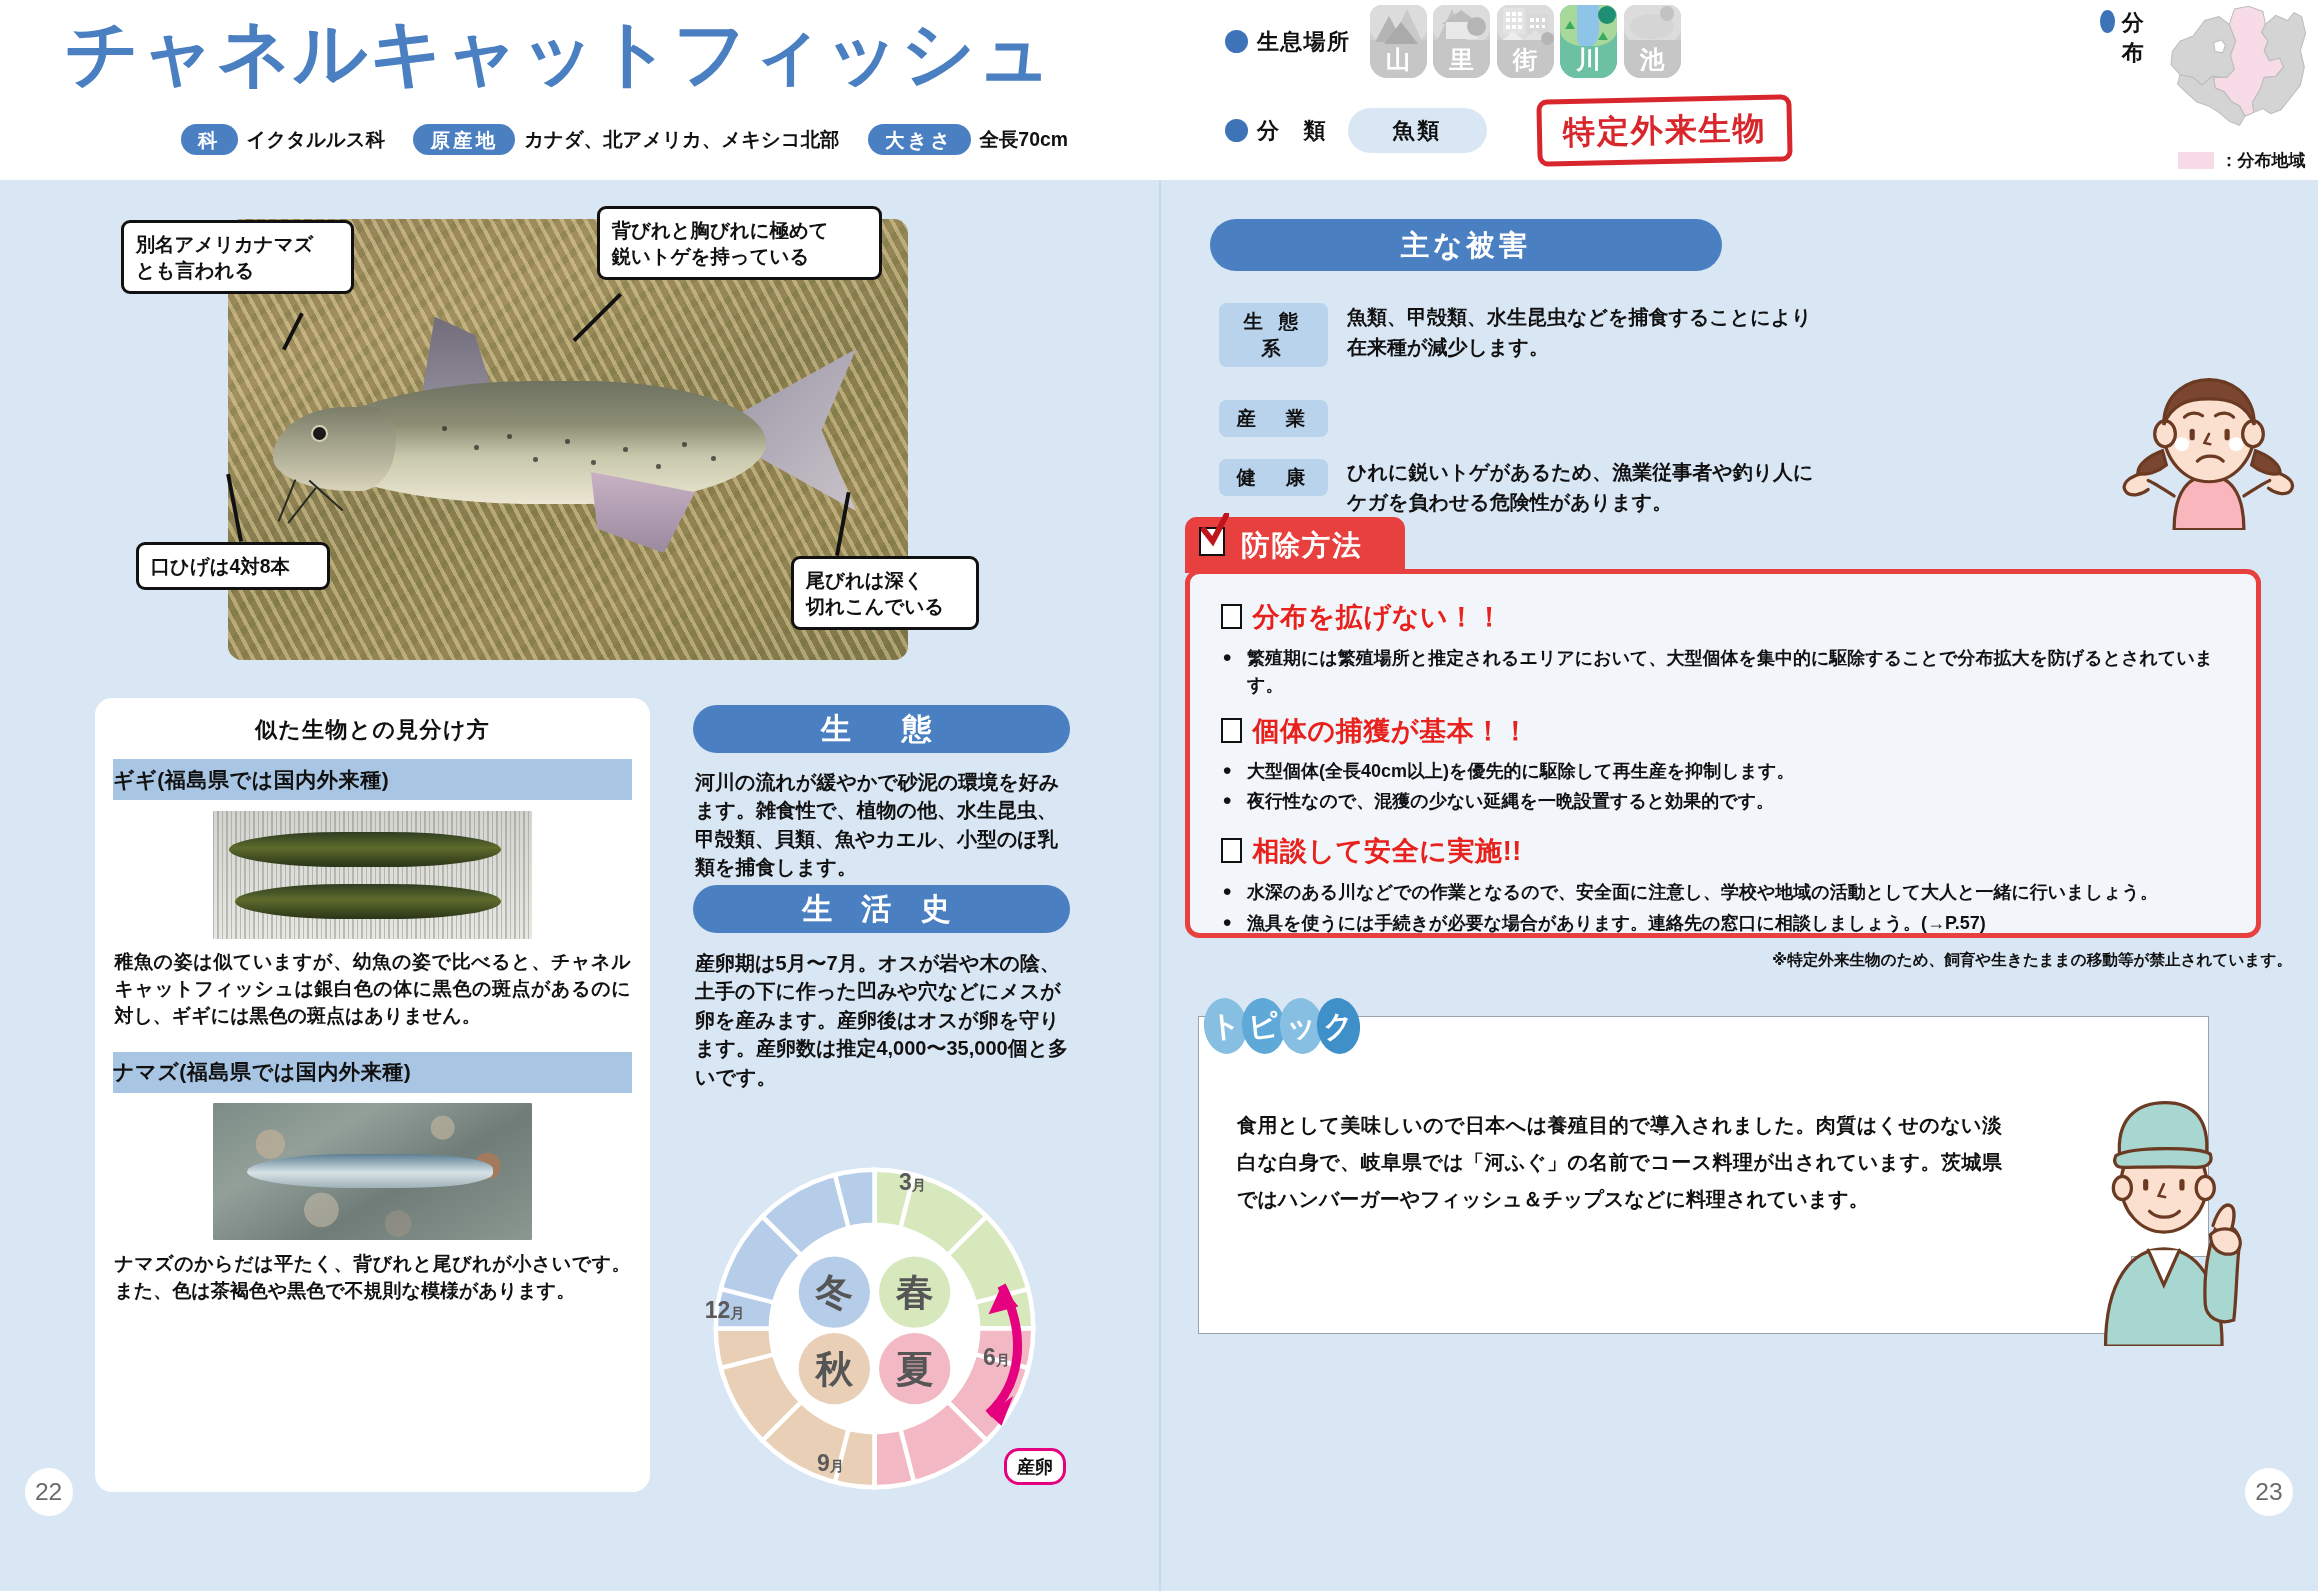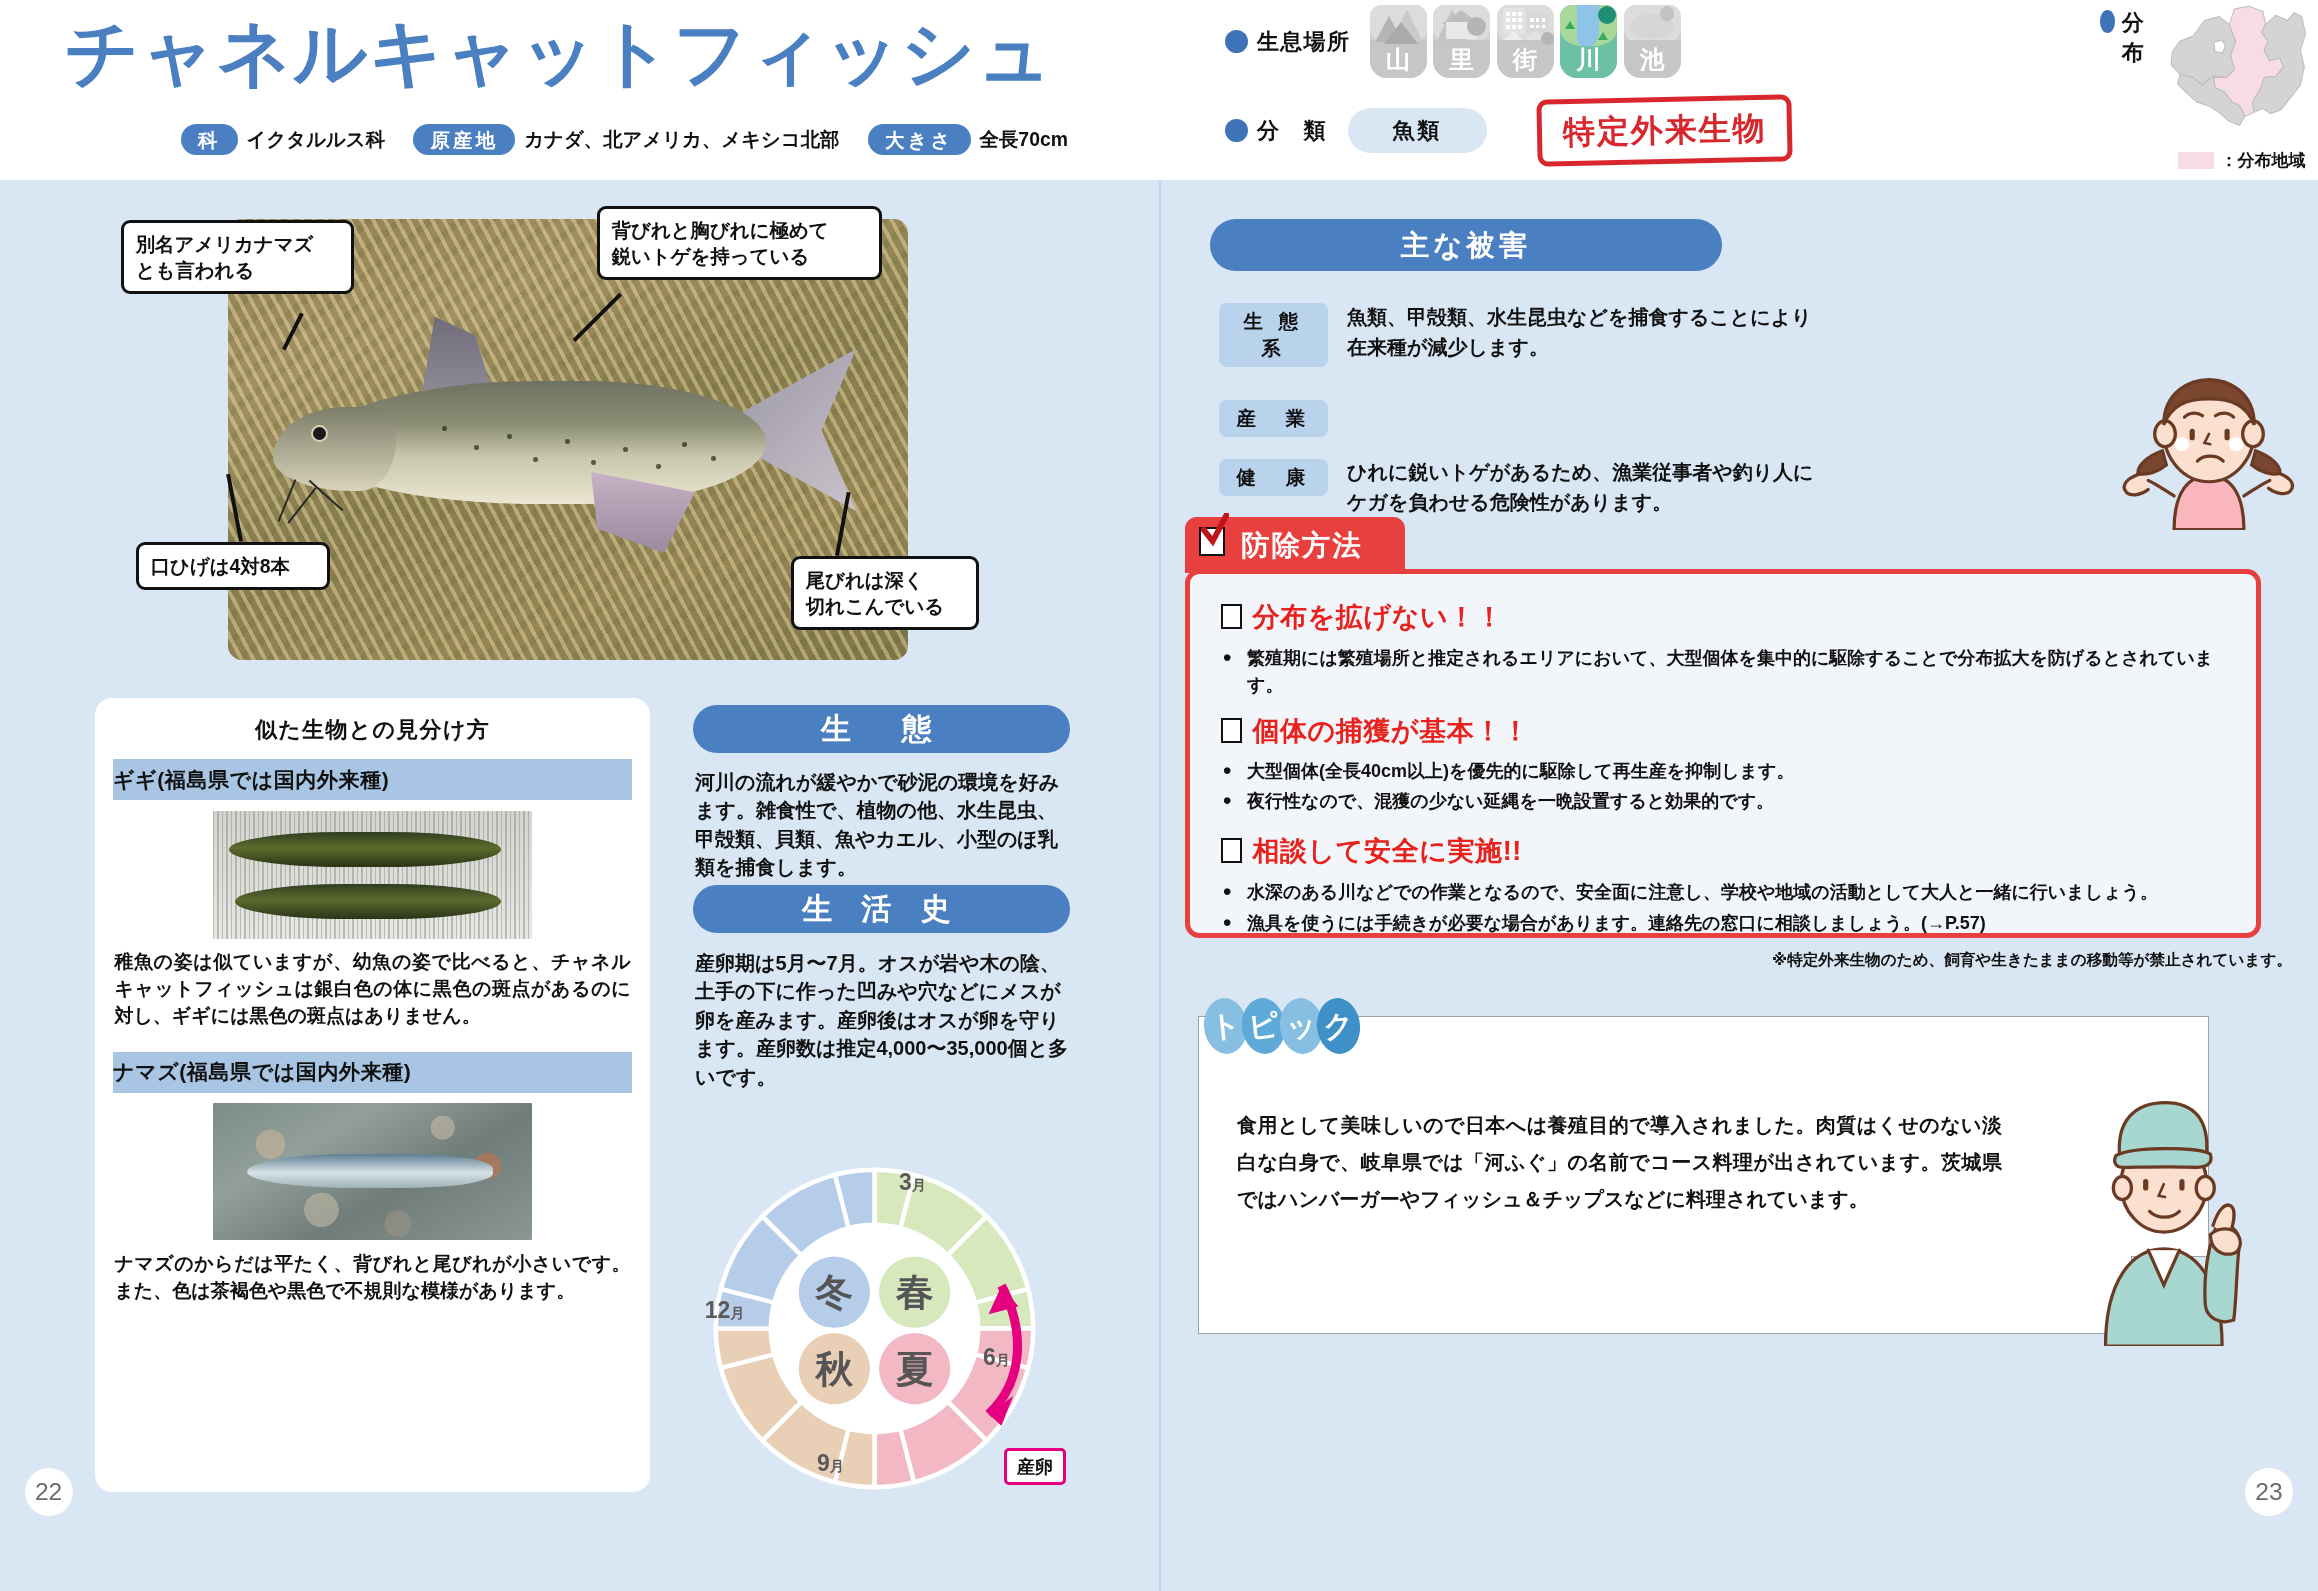--- a/index.html
+++ b/index.html
@@ -216,21 +216,21 @@
   }
   .body-text { position: absolute; font-size: 20px; line-height: 1.42; color: #111; font-weight: bold; }
 
   
   .wheel-wrap { position: absolute; left: 693px; top: 980px; width: 376px; height: 350px; }
   .wheel-lbl { position: absolute; color: #5a5a5a; font-weight: bold; }
   .wheel-lbl .big { font-size: 23px; }
   .wheel-lbl .sm { font-size: 14.3px; }
   .spawn-tag {
     position: absolute; right: 2.6px; bottom: 24.6px;
-    border: 3.2px solid #e4007f; background: #fff; border-radius: 5px;
+    border: 3.2px solid #e4007f; background: #fff; border-radius: 15px;
     font-size: 18px; font-weight: bold; color: #111; padding: 3.9px 10.4px;
   }
 
   
   .rp { position: absolute; left: 1159px; top: 0; width: 1159px; height: 1411px; }
   .head-pill {
     position: absolute; background: #4a7fc1; color: #fff; border-radius: 647px;
     font-size: 28.5px; font-weight: bold; text-align: center; letter-spacing: 3.9px;
   }
   .dmg-tag {

